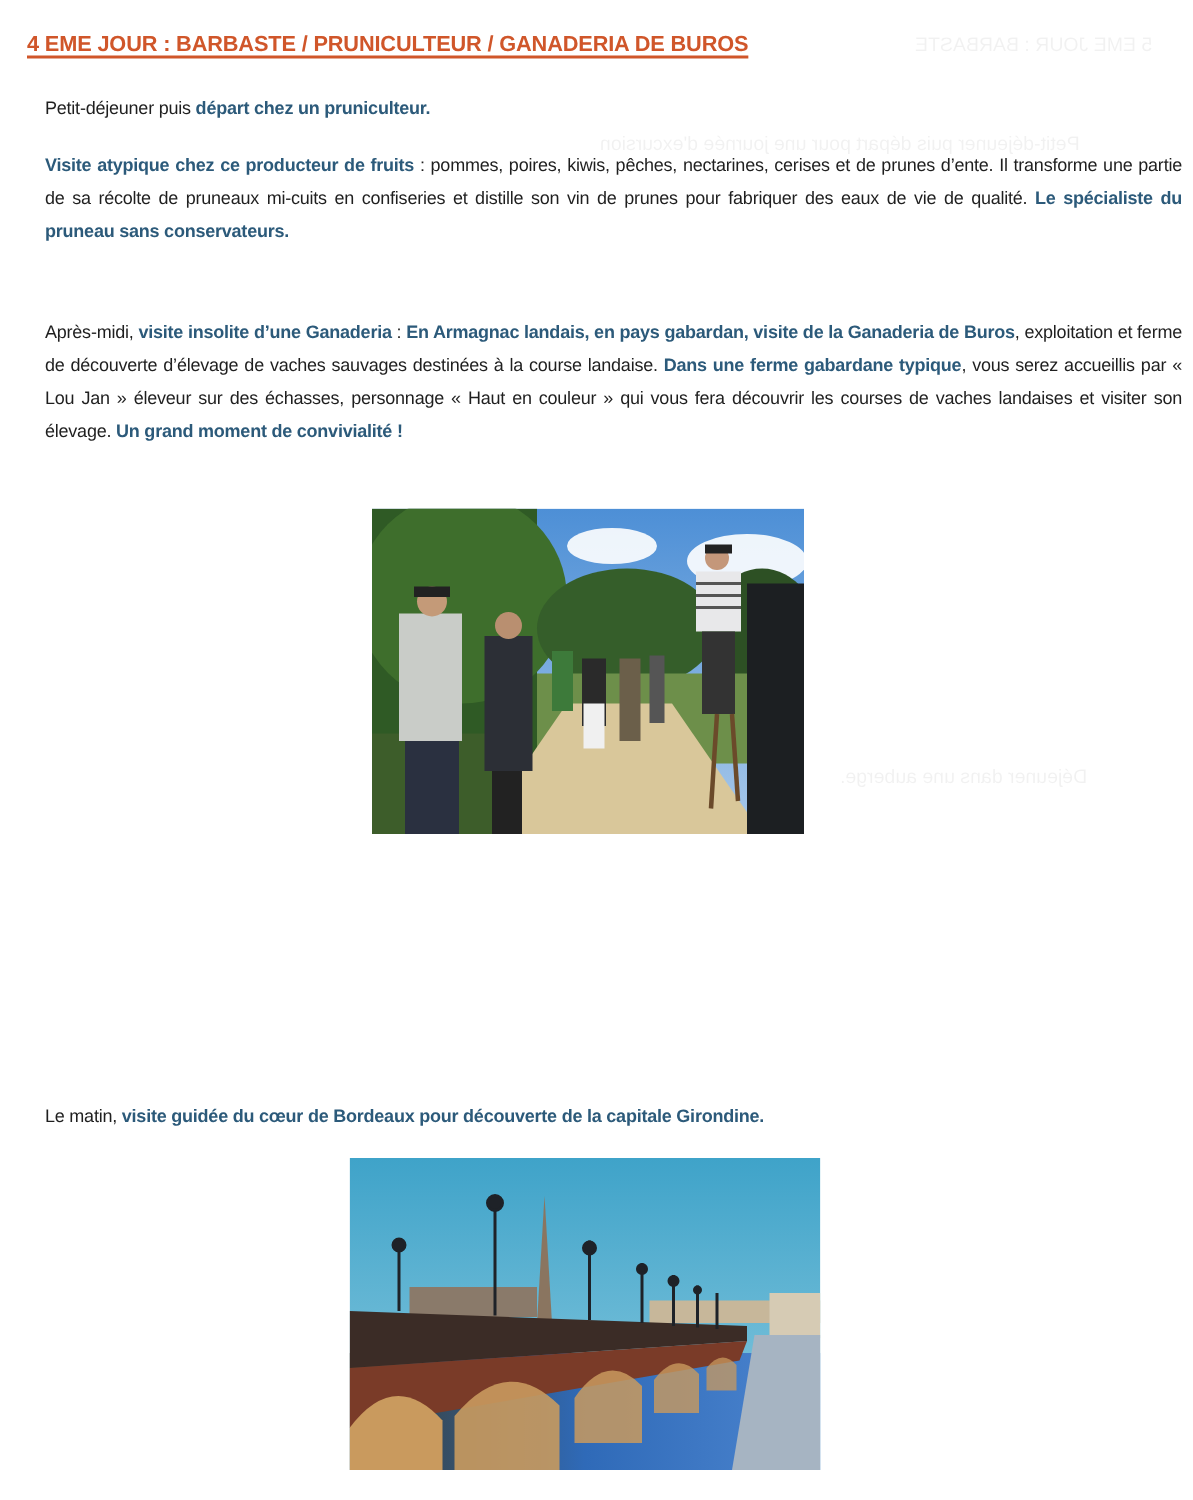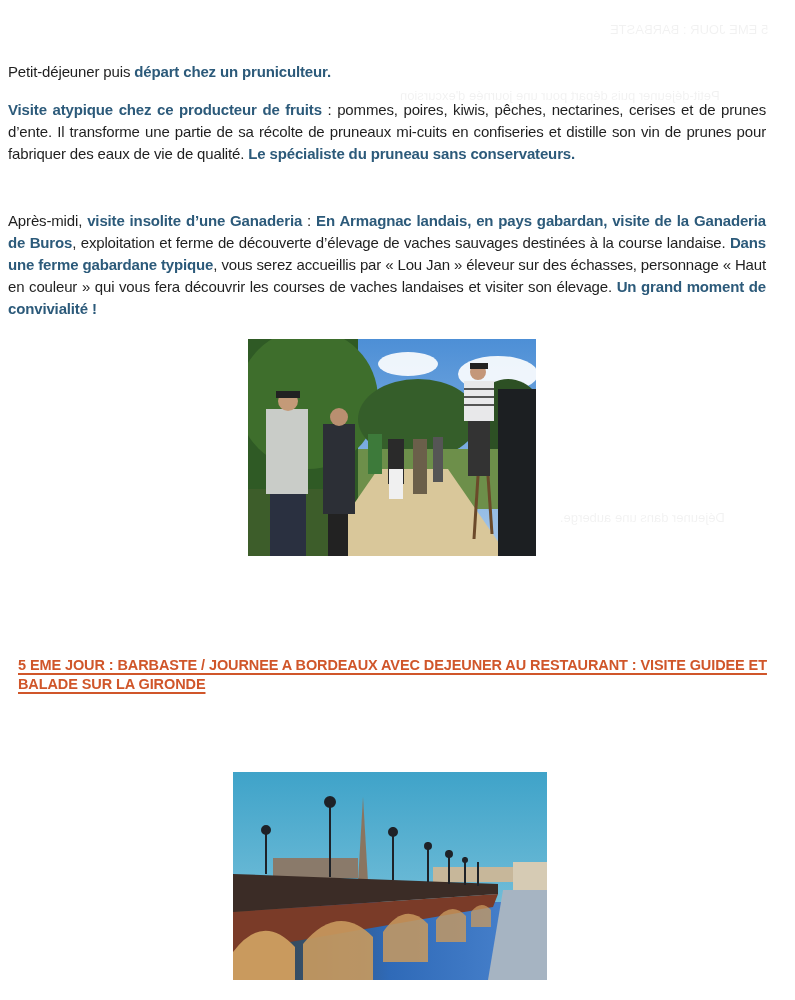--- a/index.html
+++ b/index.html
@@ -16,22 +16,22 @@
       font-size: 14.5px; font-weight: bold;
       color: #d0562a;
       text-decoration: underline;
       text-decoration-thickness: 1.5px;
       text-underline-offset: 3px;
       letter-spacing: -0.1px;
       line-height: 19px;
       margin: 0;
     }
     .para {
-      position: absolute; left: 8px; width: 758px;
-      font-size: 15px; line-height: 22px;
+      position: absolute; left: 30px; width: 758px;
+      font-size: 12px; line-height: 22px;
       text-align: justify;
       margin: 0;
       letter-spacing: -0.15px;
     }
     .b { color: #2c5a7a; font-weight: bold; }
     .g { color: #3a8a2e; font-weight: bold; }
     .photo {
       position: absolute; overflow: hidden;
     }
     .bleed {
@@ -42,20 +42,21 @@
   </style>
 </head>
 <body>
 
 <div class="page">
 
   <div class="bleed" style="left:610px; top:22px;">5 EME JOUR : BARBASTE</div>
   <div class="bleed" style="left:400px; top:88px;">Petit-déjeuner puis départ pour une journée d'excursion</div>
   <div class="bleed" style="left:560px; top:510px;">Déjeuner dans une auberge.</div>
 
+  <h2 class="heading" style="top:21px;">4 EME JOUR : BARBASTE / PRUNICULTEUR / GANADERIA DE BUROS</h2>
 
   <p class="para" style="top:61px;">
     <span>Petit-déjeuner puis </span><span class="b">départ chez un pruniculteur.</span>
   </p>
 
   <p class="para" style="top:83px;margin-top:16px;">
     <span class="b">Visite atypique chez ce producteur de fruits</span><span> : pommes, poires, kiwis, pêches, nectarines, cerises et de prunes d’ente. Il transforme une partie de sa récolte de pruneaux mi-cuits en confiseries et distille son vin de prunes pour fabriquer des eaux de vie de qualité. </span><span class="b">Le spécialiste du pruneau sans conservateurs.</span>
   </p>
 
 
@@ -102,22 +103,24 @@
       <circle cx="230" cy="33" r="8" fill="#c4977a"></circle>
       <rect x="222" y="24" width="18" height="6" fill="#222"></rect>
       <rect x="220" y="82" width="22" height="55" fill="#333"></rect>
       <line x1="230" y1="137" x2="226" y2="200" stroke="#6b4a2a" stroke-width="3"></line>
       <line x1="240" y1="137" x2="244" y2="195" stroke="#6b4a2a" stroke-width="3"></line>
       <rect x="250" y="50" width="38" height="167" fill="#1c1f22"></rect>
     </svg>
   </div>
 
 
-  <h2 class="heading" style="top:656px; width:770px;">5 EME JOUR : BARBASTE / JOURNEE A BORDEAUX AVEC DEJEUNER AU RESTAURANT : VISITE GUIDEE ET BALADE SUR LA GIRONDE</h2>
 
+  <p class="para" style="top:733px;">
+    <span>Le matin, </span><span class="b">visite guidée du cœur de Bordeaux pour découverte de la capitale Girondine.</span>
+  </p>
 
   <div class="photo" style="left:233px; top:772px; width:314px; height:208px;" title="Pont de pierre in Bordeaux with lamp posts and cathedral spire over the Garonne">
     <svg width="314" height="208" viewBox="0 0 314 208">
       <defs>
         <linearGradient id="sky2" x1="0" y1="0" x2="0" y2="1">
           <stop offset="0" stop-color="#3fa3c9"></stop>
             <stop offset="1" stop-color="#8ccbe0"></stop>
         </linearGradient>
         <linearGradient id="water" x1="0" y1="0" x2="1" y2="0">
           <stop offset="0" stop-color="#3a3a2a"></stop>

